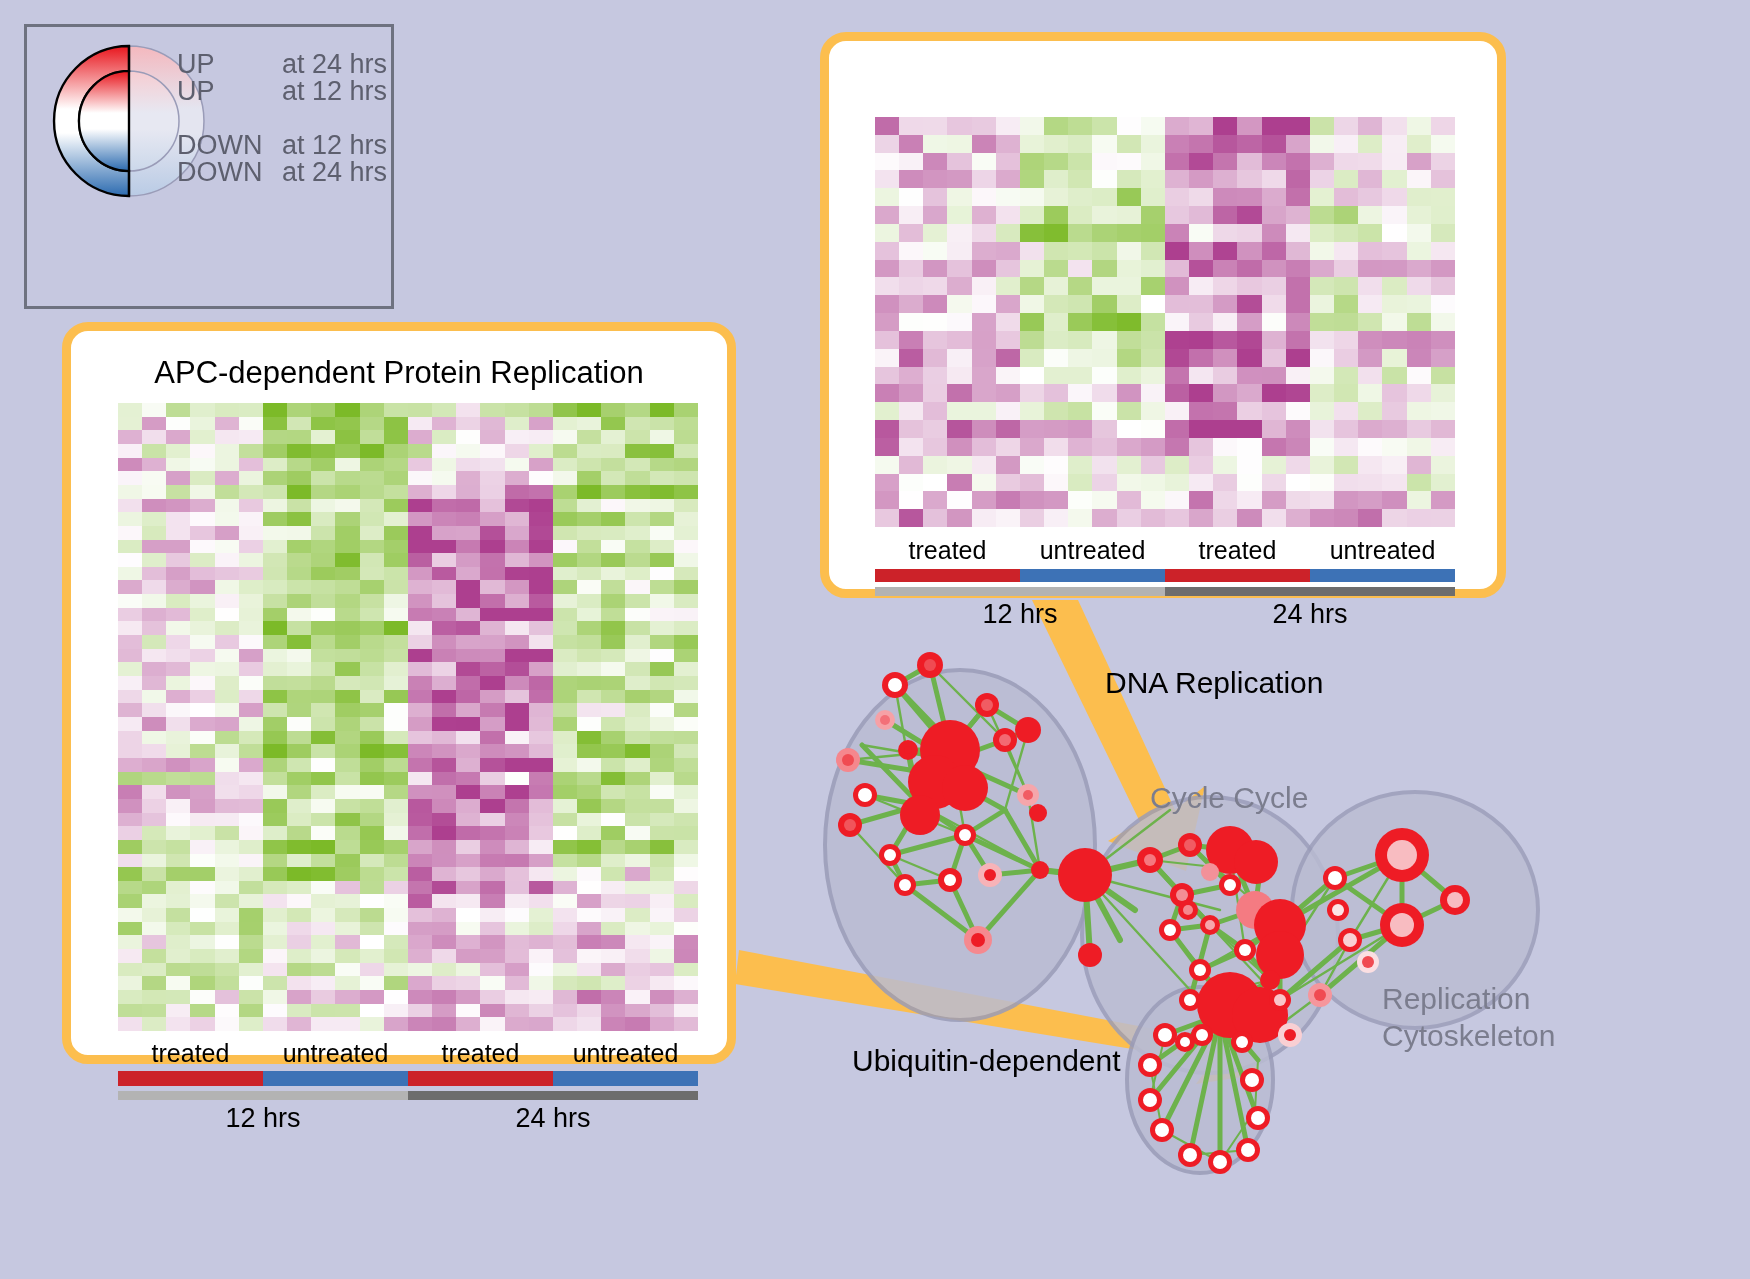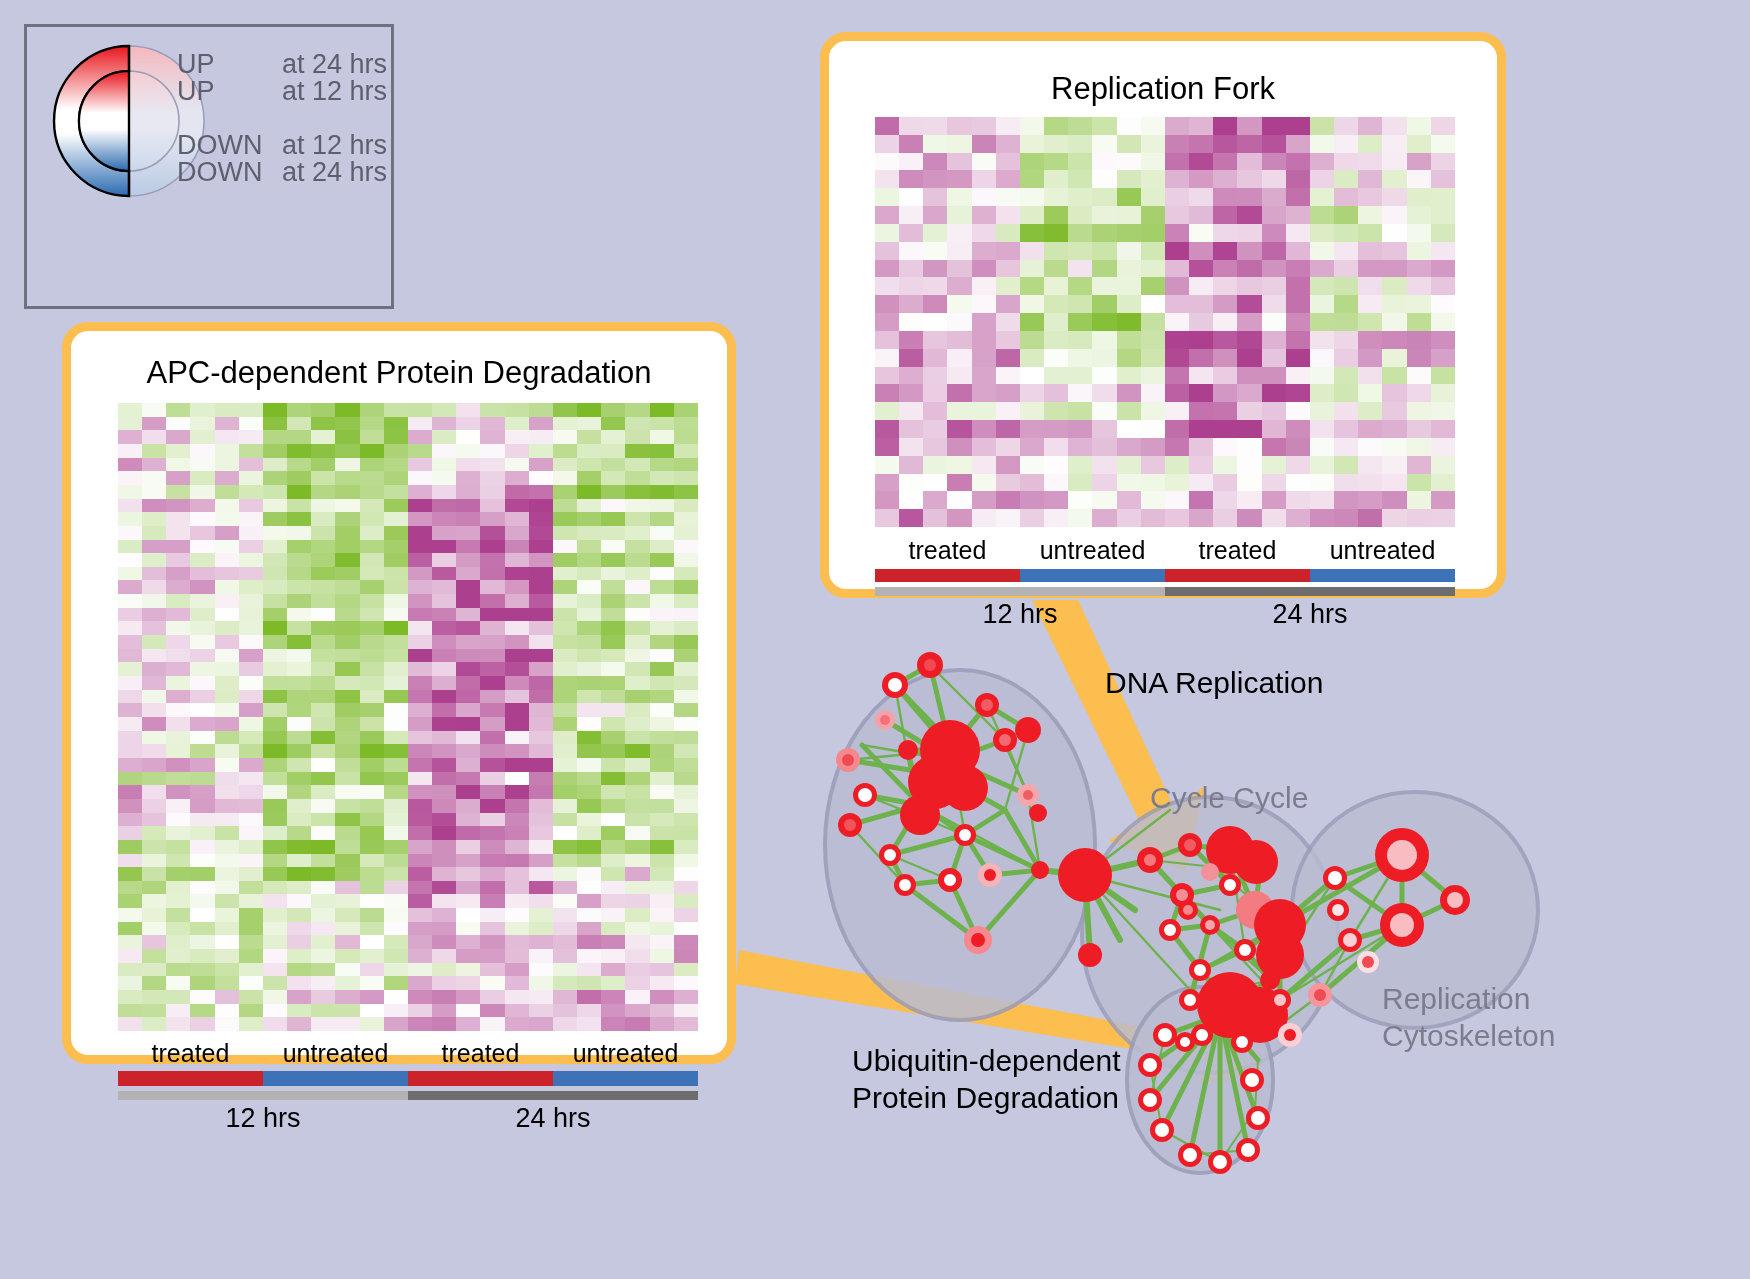--- a/index.html
+++ b/index.html
@@ -440,26 +440,24 @@
   </div>
 
   <div class="cluster-label" id="lab-dna">DNA Replication</div>
   <div class="cluster-label" id="lab-cc">Cycle Cycle</div>
   <div class="cluster-label" id="lab-mt">
     <div>Replication</div>
     <div>Cytoskeleton</div>
   </div>
   <div class="cluster-label" id="lab-ub">
     <div>Ubiquitin-dependent</div>
-    <div>Protein Degradation</div>
   </div>
 
 
   <div class="opanel" id="rf-panel">
-    <div class="panel-title" style="top:30px;">Replication Fork</div>
     <div class="hm" id="hm-rf" style="left: 46px; top: 76px; width: 580px; height: 410px; grid-template-columns: repeat(24, 1fr); grid-template-rows: repeat(23, 1fr);">
         <i style="background: rgb(192, 108, 169);"></i>
         <i style="background: rgb(239, 217, 233);"></i>
         <i style="background: rgb(239, 218, 233);"></i>
         <i style="background: rgb(231, 198, 222);"></i>
         <i style="background: rgb(232, 202, 224);"></i>
         <i style="background: rgb(247, 236, 244);"></i>
         <i style="background: rgb(242, 248, 234);"></i>
         <i style="background: rgb(180, 216, 132);"></i>
         <i style="background: rgb(190, 221, 148);"></i>
@@ -1023,21 +1021,21 @@
         <i style="background: rgb(179, 179, 179); width: 50%;"></i>
         <i style="background: rgb(109, 109, 109); width: 50%;"></i>
       </div>
     <div class="time-labels" style="left:46px;top:558px;width:580px;">
       <span>12 hrs</span>
       <span>24 hrs</span>
     </div>
   </div>
 
   <div class="opanel" id="apc-panel">
-    <div class="panel-title" style="top:24px;">APC-dependent Protein Degradation</div>
+    <div class="panel-title" style="top:24px;">APC-dependent Protein Replication</div>
     <div class="hm" id="hm-apc" style="left: 47px; top: 72px; width: 580px; height: 628px; grid-template-columns: repeat(24, 1fr); grid-template-rows: repeat(46, 1fr);">
         <i style="background: rgb(228, 241, 211);"></i>
         <i style="background: rgb(248, 251, 244);"></i>
         <i style="background: rgb(190, 221, 149);"></i>
         <i style="background: rgb(224, 239, 205);"></i>
         <i style="background: rgb(217, 235, 192);"></i>
         <i style="background: rgb(218, 236, 195);"></i>
         <i style="background: rgb(124, 186, 40);"></i>
         <i style="background: rgb(173, 212, 120);"></i>
         <i style="background: rgb(164, 207, 106);"></i>

